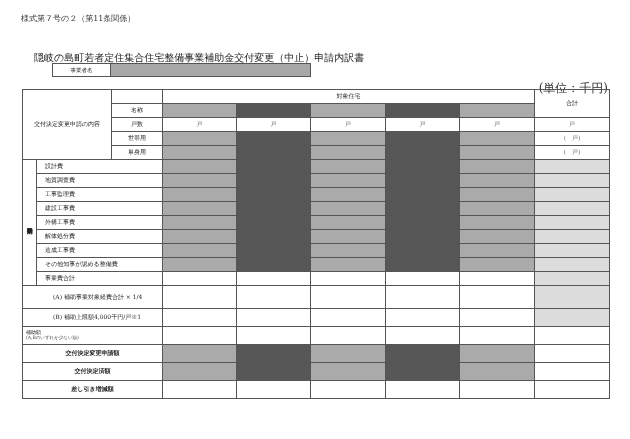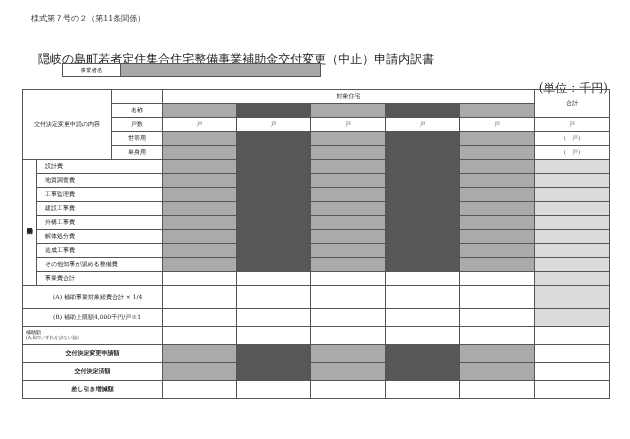--- a/index.html
+++ b/index.html
@@ -1,22 +1,22 @@
 <!DOCTYPE html>
 <html><head>
 <meta charset="utf-8">
 <style>
   html, body { margin: 0; padding: 0; }
   body {
     width: 630px; height: 439px; background: #ffffff; position: relative; overflow: hidden;
     font-family: "DejaVu Serif", "Liberation Serif", serif; color: #222;
   }
-  .abs { position: absolute; margin-left: 10px; }
+  .abs { position: absolute; }
   .form-no { left: 21px; top: 13px; font-size: 8px; color: #333; }
-  .doc-title { left: 28px; top: 51px; font-size: 12px; color: #222; white-space: nowrap; }
+  .doc-title { left: 34px; top: 51px; font-size: 10px; color: #222; white-space: nowrap; }
   .biz-box { left: 52px; top: 63px; width: 257px; height: 12px; border: 1px solid #555; display: flex; }
   .biz-label { width: 57px; border-right: 1px solid #555; font-size: 5.5px; text-align: center; line-height: 12px; background: #fff; }
   .biz-value { flex: 1; background: #a8a8a8; }
   .unit { right: 22px; top: 80px; font-size: 12px; color: #333; }
 
   table.grid {
     position: absolute; left: 22px; top: 89px; width: 587px;
     border-collapse: collapse; table-layout: fixed;
     border: 1.5px solid #222;
   }

